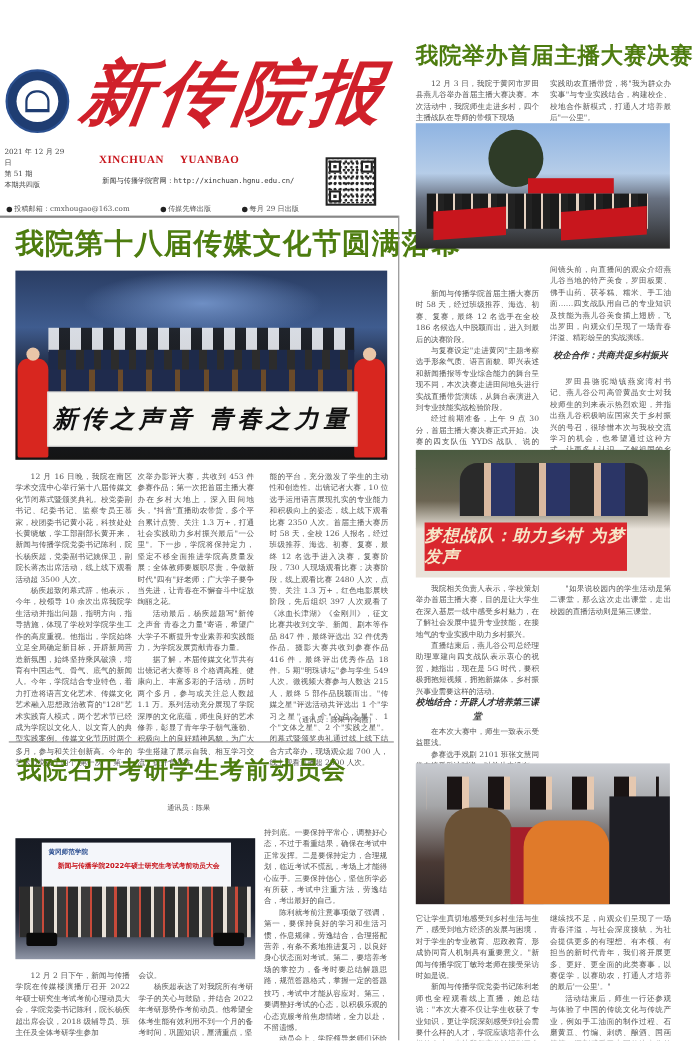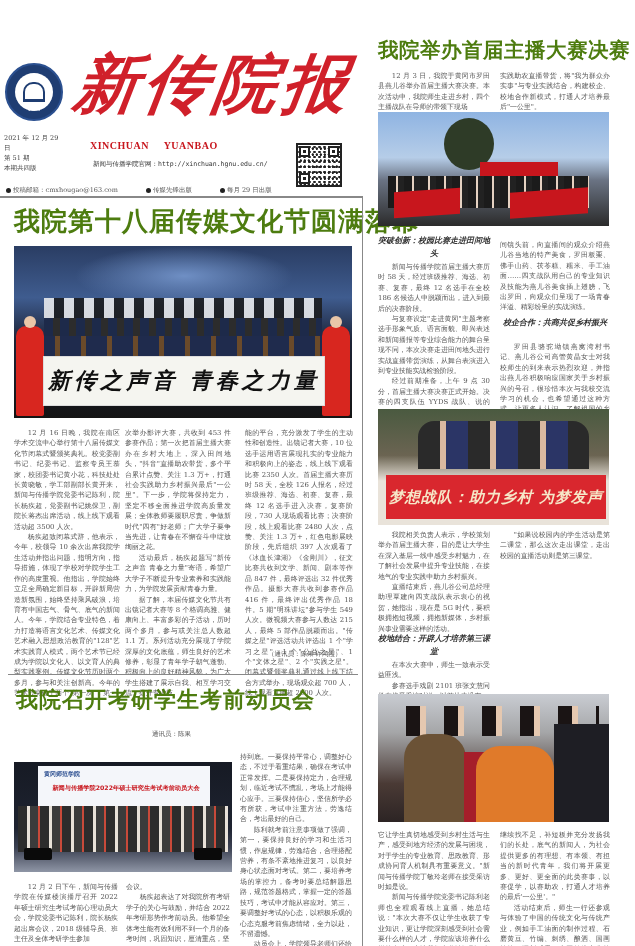--- a/index.html
+++ b/index.html
@@ -65,21 +65,21 @@
 
   .p-right1 { left: 6px; top: 112px; width: 231px; height: 114px; background: linear-gradient(180deg, #8fb4e2 0%, #b6cde8 40%, #6a7383 60%, #2b2b2b 100%); }
   .p-right1 .tree { position: absolute; left: 66px; top: 6px; width: 50px; height: 52px; border-radius: 50%; background: #2e3b27; }
   .p-right1 .banner-back { position: absolute; left: 102px; top: 50px; width: 78px; height: 14px; background: #c8161d; }
   .p-right1 .crowd { position: absolute; left: 10px; right: 20px; top: 64px; height: 32px; background: repeating-linear-gradient(90deg, #1b1b1b 0 8px, #e5d2c2 8px 10px, #222 10px 16px); }
   .p-right1 .flag { position: absolute; top: 78px; height: 26px; background: #c8161d; transform: skewY(-4deg); }
   .p-right1 .flag.l { left: 16px; width: 66px; } .p-right1 .flag.r { left: 132px; width: 78px; }
 
   .p-right2 { left: 6px; top: 409px; width: 231px; height: 116px; background: linear-gradient(180deg, #4a5a40 0%, #6b6452 40%, #e9e3da 62%, #e9e3da 100%); }
   .p-right2 .people { position: absolute; left: 40px; right: 20px; top: 12px; height: 48px; background: repeating-linear-gradient(90deg, #2a2a2a 0 22px, #d9b9a0 22px 28px, #2b3566 28px 50px); border-radius: 16px 16px 0 0; }
-  .p-right2 .banner { position: absolute; left: 8px; top: 66px; width: 220px; height: 44px; background: #d9272e; display: flex; align-items: center; justify-content: center;
+  .p-right2 .banner { position: absolute; left: 8px; top: 66px; width: 184px; height: 44px; background: #d9272e; display: flex; align-items: center; justify-content: center;
                       font-size: 15px; font-weight: bold; color: #f6e7c8; font-style: italic; letter-spacing: 1px; }
 
   .p-right3 { left: 6px; top: 694px; width: 231px; height: 128px; background: linear-gradient(180deg, #c9ccd2 0%, #a5a6a8 30%, #4a3a35 70%, #2c2424 100%); }
   .p-right3 .coat-brown { position: absolute; left: 26px; top: 40px; width: 62px; height: 88px; background: #6b5236; border-radius: 24px 24px 0 0; }
   .p-right3 .coat-orange { position: absolute; left: 98px; top: 52px; width: 78px; height: 76px; background: #e07a2a; border-radius: 24px 24px 0 0; }
   .p-right3 .coat-red { position: absolute; left: 86px; top: 58px; width: 30px; height: 70px; background: #a51e2a; }
   .p-right3 .coat-dark { position: absolute; left: 176px; top: 30px; width: 55px; height: 98px; background: #1e1e24; }
   .p-right3 .heads { position: absolute; left: 10px; right: 10px; top: 12px; height: 30px; background: repeating-linear-gradient(90deg, transparent 0 18px, #1a1414 18px 32px, #e5c8b0 32px 38px); }
 
   
@@ -205,21 +205,20 @@
   </div>
 
   <div class="photo p-right1">
     <div class="tree"></div>
     <div class="banner-back"></div>
     <div class="crowd"></div>
     <div class="flag l"></div>
     <div class="flag r"></div>
   </div>
 
-  <div class="sub" style="left:6px; top:234px; width:112px;">突破创新：校园比赛走进田间地头</div>
   <div class="body" style="left:6px; top:262px; width:112px;">
     <p>新闻与传播学院首届主播大赛历时 58 天，经过班级推荐、海选、初赛、复赛，最终 12 名选手在全校 186 名候选人中脱颖而出，进入到最后的决赛阶段。</p>
     <p>与复赛设定"走进黄冈"主题考察选手形象气质、语言面貌、即兴表述和新闻播报等专业综合能力的舞台呈现不同，本次决赛走进田间地头进行实战直播带货演练，从舞台表演进入到专业技能实战检验阶段。</p>
     <p>经过前期准备，上午 9 点 30 分，首届主播大赛决赛正式开始。决赛的四支队伍 YYDS 战队、说的都"队"、梦想战队、启航战队依次走到直播</p>
   </div>
   <div class="body" style="left:128px; top:240px; width:110px;">
     <p class="noi">间镜头前，向直播间的观众介绍燕儿谷当地的特产美食，罗田板栗、佛手山药、茯苓糕、糯米、手工油面……四支战队用自己的专业知识及技能为燕儿谷美食插上翅膀，飞出罗田，向观众们呈现了一场青春洋溢、精彩纷呈的实战演练。</p>
   </div>
 
   <div class="sub" style="left:128px; top:316px; width:110px;">校企合作：共商共促乡村振兴</div>
@@ -251,16 +250,16 @@
     <div class="coat-red"></div>
     <div class="coat-orange"></div>
     <div class="coat-dark"></div>
   </div>
 
   <div class="body" style="left:6px; top:830px; width:112px;">
     <p class="noi">它让学生真切地感受到乡村生活与生产，感受到地方经济的发展与困境，对于学生的专业教育、思政教育、形成协同育人机制具有重要意义。"新闻与传播学院丁敏玲老师在接受采访时如是说。</p>
     <p>新闻与传播学院党委书记陈利老师也全程观看线上直播，她总结说："本次大赛不仅让学生收获了专业知识，更让学院深刻感受到社会需要什么样的人才，学院应该培养什么样的人才，也让我们充分认识到了自己的不足与长处，我们要</p>
   </div>
   <div class="body" style="left:128px; top:830px; width:110px;">
-    <p class="noi">继续找不足，补短板并充分发扬我们的长处，底气的新闻人，为社会提供更多的有理想、有本领、有担当的新时代青年，我们将开展更多、更好、更全面的此类赛事，以赛促学，以赛助农，打通人才培养的最后'一公里'。"</p>
+    <p class="noi">继续找不足，向观众们呈现了一场青春洋溢，与社会深度接轨，为社会提供更多的有理想、有本领、有担当的新时代青年，我们将开展更多、更好、更全面的此类赛事，以赛促学，以赛助农，打通人才培养的最后'一公里'。"</p>
     <p>活动结束后，师生一行还参观与体验了中国的传统文化与传统产业，例如手工油面的制作过程、石磨黄豆、竹编、刺绣、酿酒、国画等等，深刻感受了中国传统文化的博大精深和农村传统产业的魅力。</p>
   </div>
 </div>
 
 </body></html>

